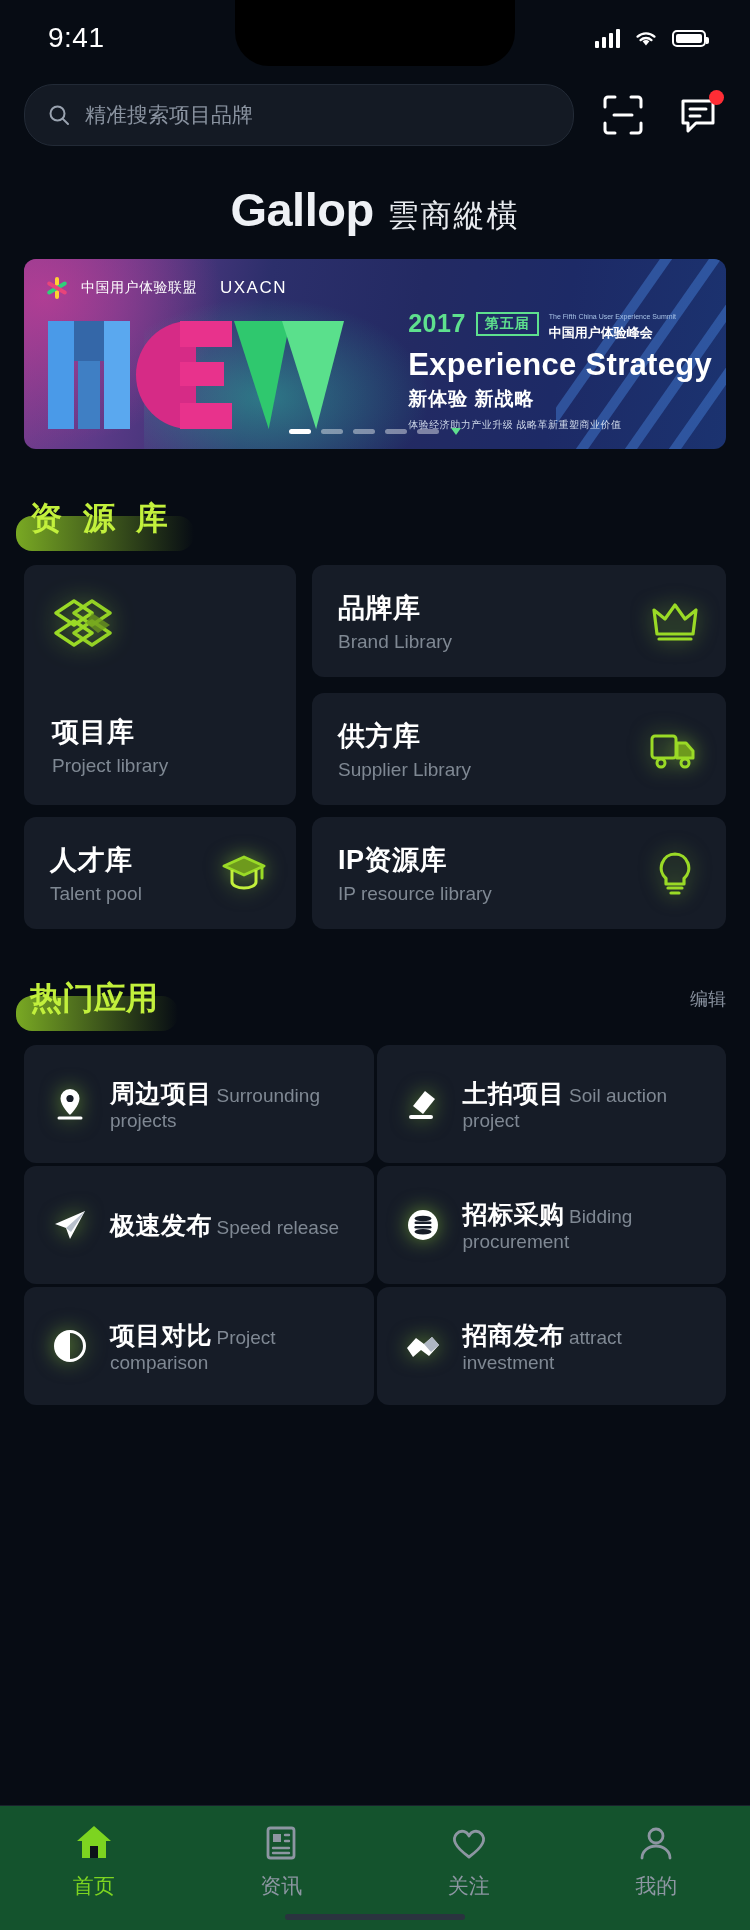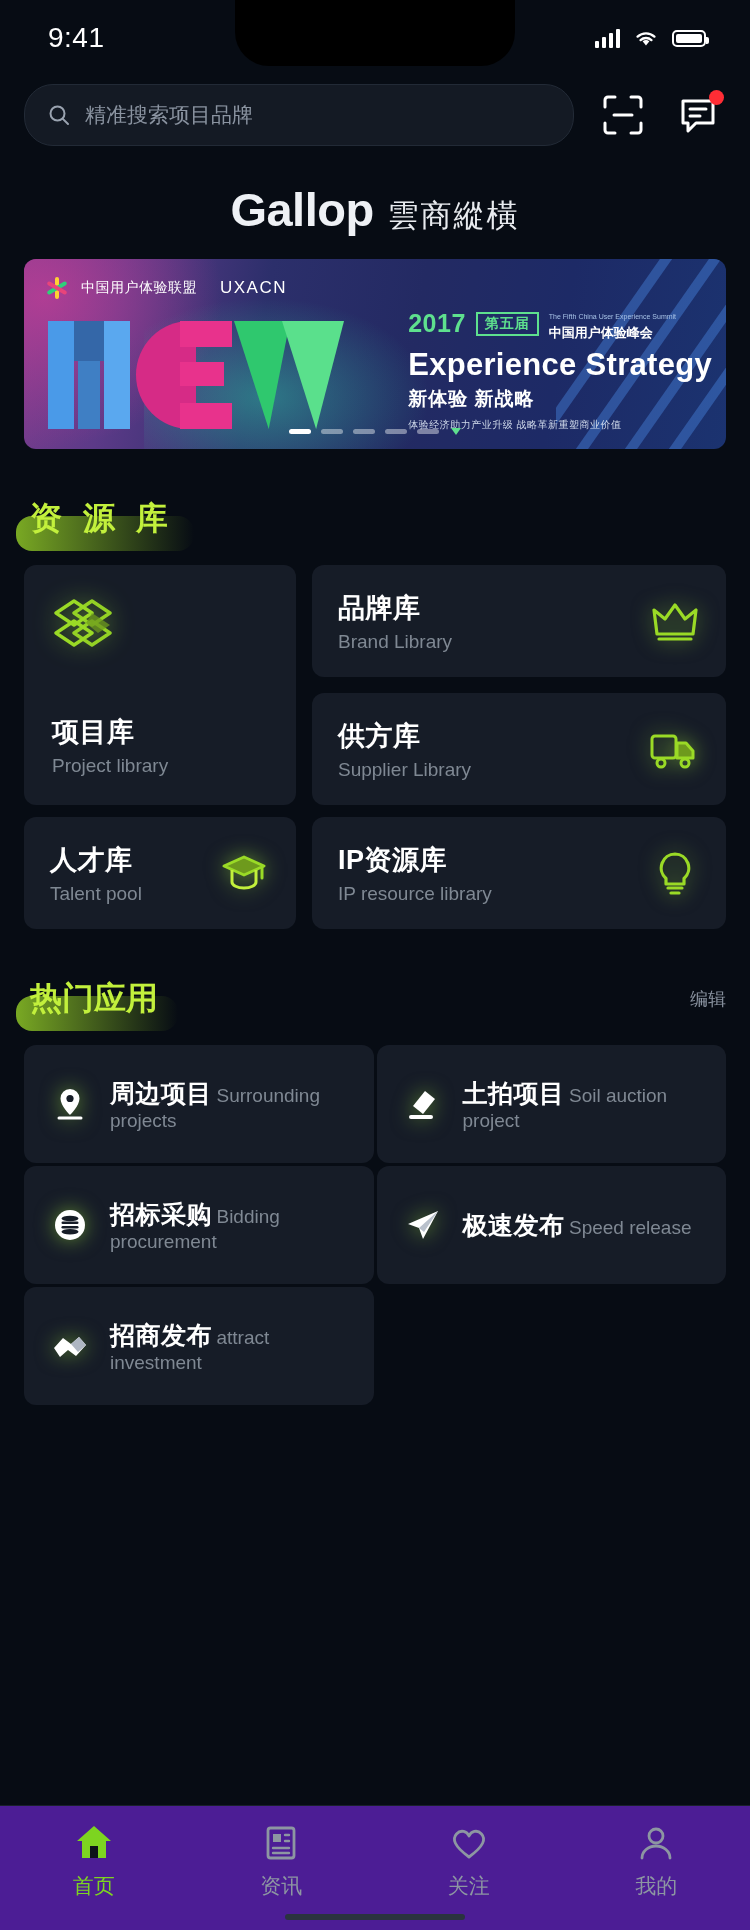--- a/index.html
+++ b/index.html
@@ -122,21 +122,21 @@
   
   .apps{ padding:0 24px; display:grid; grid-template-columns:1fr 1fr; gap:3px; }
   .app-card{ background:#161c27; border-radius:12px; height:118px; display:flex; align-items:center; padding:0 26px; gap:20px;}
   .app-ico{ width:40px; height:40px; display:flex; align-items:center; justify-content:center; filter:drop-shadow(0 0 10px rgba(160,230,60,.55)); flex:none;}
   .app-txt .t{ font-size:25px; font-weight:700; color:#fff; letter-spacing:.5px;}
   .app-txt .s{ font-size:19px; color:#7f8893; margin-top:3px;}
 
   
   .tabbar{
     position:absolute; left:0; right:0; bottom:0; height:125px;
-    background:#4c1d95; border-top:1px solid #1a212c;
+    background:#14532d; border-top:1px solid #1a212c;
     display:flex; align-items:flex-start; padding-top:16px;
   }
   .tab{ flex:1; display:flex; flex-direction:column; align-items:center; gap:8px; }
   .tab .lbl{ font-size:21px; color:#8d96a2; }
   .tab.active .lbl{ color:#7dd420; }
   .home-ind{ position:absolute; left:50%; transform:translateX(-50%); bottom:10px; width:180px; height:6px; background:#2a333f; border-radius:3px;}
 </style>
 </head>
 <body>
 
@@ -369,48 +369,60 @@
     </span>
     <span class="app-txt">
       <span class="t">土拍项目</span>
       <span class="s">Soil auction project</span>
     </span>
   </div>
 
   <div class="app-card">
     <span class="app-ico">
       <svg width="36" height="36" viewBox="0 0 36 36">
+        <path d="M33 4 L3 17 L14 21 L18 32 Z" fill="#fff"></path>
+        <path d="M14 21 L33 4 L19 25 Z" fill="#b9c1cc"></path>
+      </svg>
+    </span>
+    <span class="app-txt">
+      <span class="t">极速发布</span>
+      <span class="s">Speed release</span>
+    </span>
+  </div>
+
+  <div class="app-card">
+    <span class="app-ico">
+      <svg width="36" height="36" viewBox="0 0 36 36">
         <circle cx="18" cy="18" r="15" fill="#fff"></circle>
         <g fill="#161c27">
           <ellipse cx="18" cy="11.5" rx="8.5" ry="2.8"></ellipse>
           <rect x="9.5" y="14.5" width="17" height="2.6" rx="1.3"></rect>
           <rect x="9.5" y="19" width="17" height="2.6" rx="1.3"></rect>
           <ellipse cx="18" cy="24.8" rx="8.5" ry="2.8"></ellipse>
         </g>
       </svg>
     </span>
     <span class="app-txt">
       <span class="t">招标采购</span>
       <span class="s">Bidding procurement</span>
     </span>
   </div>
 
   <div class="app-card">
     <span class="app-ico">
       <svg width="36" height="36" viewBox="0 0 36 36">
-        <path d="M33 4 L3 17 L14 21 L18 32 Z" fill="#fff"></path>
-        <path d="M14 21 L33 4 L19 25 Z" fill="#b9c1cc"></path>
-      </svg>
-    </span>
-    <span class="app-txt">
-      <span class="t">极速发布</span>
-      <span class="s">Speed release</span>
-    </span>
-  </div>
-
+        <circle cx="18" cy="18" r="14.5" fill="none" stroke="#fff" stroke-width="3"></circle>
+        <path d="M18 3.5 A14.5 14.5 0 0 0 18 32.5 Z" fill="#fff"></path>
+      </svg>
+    </span>
+    <span class="app-txt">
+      <span class="t">项目对比</span>
+      <span class="s">Project comparison</span>
+    </span>
+  </div>
 
   <div class="app-card">
     <span class="app-ico">
       <svg width="36" height="36" viewBox="0 0 36 36">
         <path d="M2 20 L11 10 L19 16 L27 9 L34 17 L24 28 L16 22 L8 29 Z" fill="#fff"></path>
         <path d="M19 16 L27 9 L34 17 L26 24 Z" fill="#aeb6c2"></path>
       </svg>
     </span>
     <span class="app-txt">
       <span class="t">招商发布</span>

